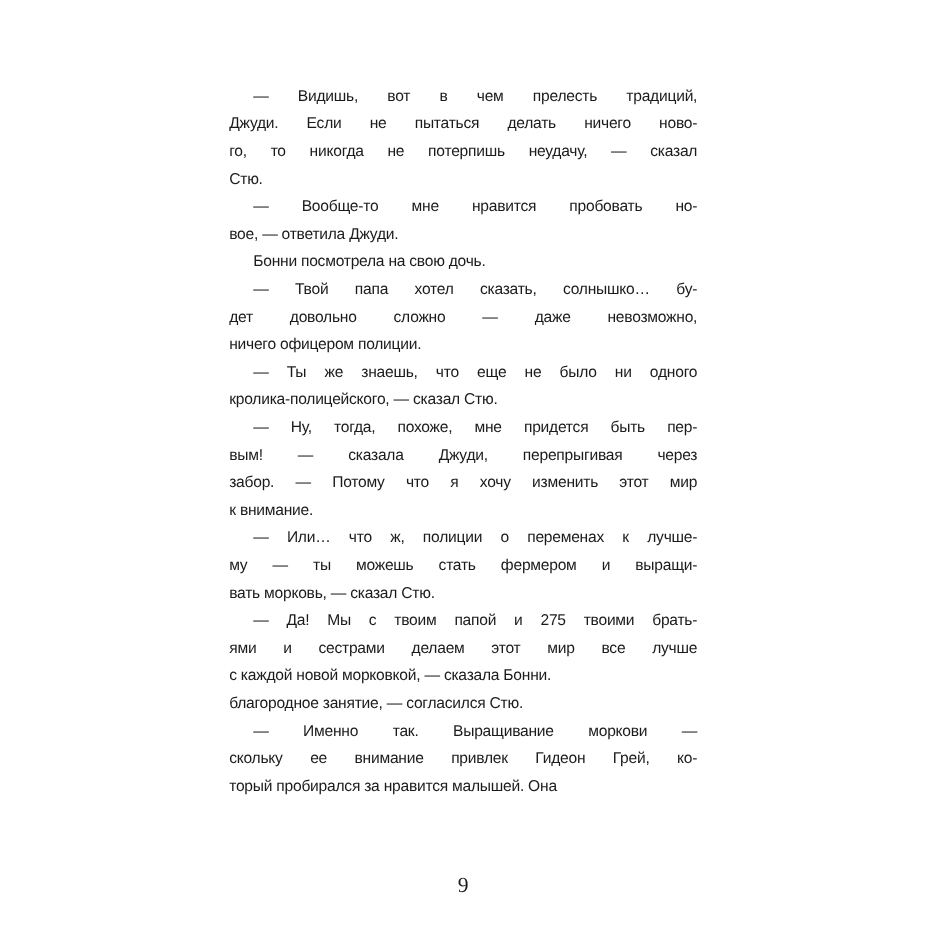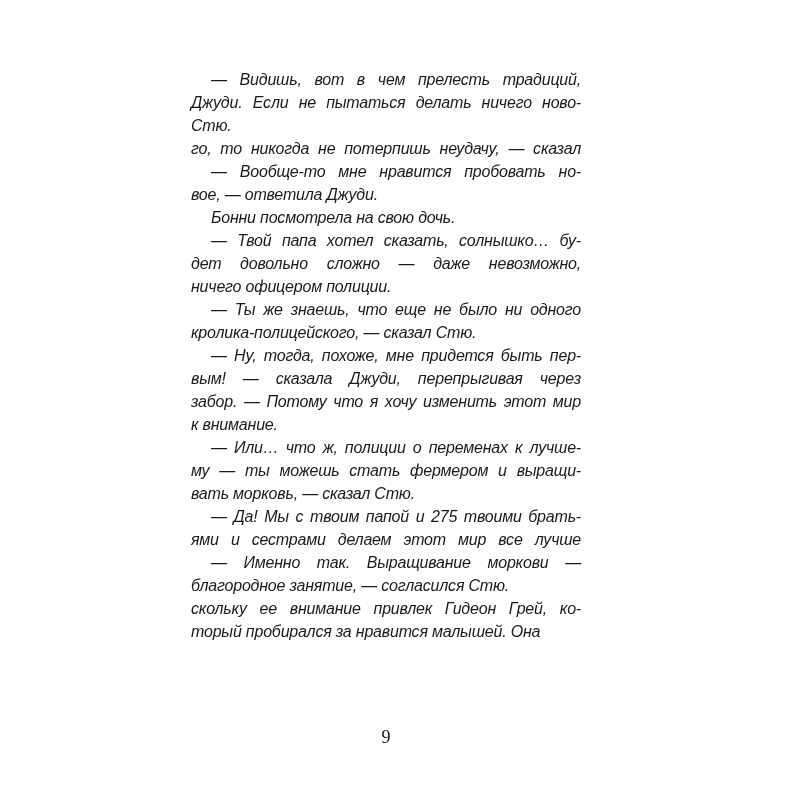--- a/index.html
+++ b/index.html
@@ -13,25 +13,24 @@
     height: 787px;
     background: #ffffff;
     overflow: hidden;
     font-family: "Liberation Sans", sans-serif;
   }
   .text-block {
     position: absolute;
     left: 191px;
     top: 68px;
     width: 390px;
-    font-size: 16px;
+    font-size: 13px;
     line-height: 23px;
     letter-spacing: -0.2px;
     color: #1b1b1b;
-    font-style: italic;
   }
   .para { margin: 0; padding: 0; }
   .line {
     text-align: justify;
     text-align-last: justify;
     white-space: normal;
   }
   .line.last {
     text-align-last: left;
   }
@@ -50,22 +49,22 @@
   }
 </style>
 </head>
 <body>
 
 <div class="book-page">
   <div class="text-block">
       <div class="para">
         <div class="line first">— Видишь, вот в чем прелесть традиций,</div>
         <div class="line">Джуди. Если не пытаться делать ничего ново-</div>
+        <div class="line">го, то никогда не потерпишь неудачу, — сказал</div>
         <div class="line last">Стю.</div>
-        <div class="line">го, то никогда не потерпишь неудачу, — сказал</div>
       </div>
       <div class="para">
         <div class="line first">— Вообще-то мне нравится пробовать но-</div>
         <div class="line last">вое, — ответила Джуди.</div>
       </div>
       <div class="para">
         <div class="line first last">Бонни посмотрела на свою дочь.</div>
       </div>
       <div class="para">
         <div class="line first">— Твой папа хотел сказать, солнышко… бу-</div>
@@ -83,24 +82,25 @@
         <div class="line last">к внимание.</div>
       </div>
       <div class="para">
         <div class="line first">— Или… что ж, полиции о переменах к лучше-</div>
         <div class="line">му — ты можешь стать фермером и выращи-</div>
         <div class="line last">вать морковь, — сказал Стю.</div>
       </div>
       <div class="para">
         <div class="line first">— Да! Мы с твоим папой и 275 твоими брать-</div>
         <div class="line">ями и сестрами делаем этот мир все лучше</div>
+        <div class="line last">с каждой новой морковкой, — сказала Бонни.</div>
       </div>
       <div class="para">
+        <div class="line last">благородное занятие, — согласился Стю.</div>
         <div class="line first">— Именно так. Выращивание моркови —</div>
-        <div class="line last">благородное занятие, — согласился Стю.</div>
       </div>
       <div class="para">
         <div class="line">скольку ее внимание привлек Гидеон Грей, ко-</div>
         <div class="line last">торый пробирался за нравится малышей. Она</div>
       </div>
     </div>
   <div class="page-number">9</div>
 </div>
 
 </body></html>

